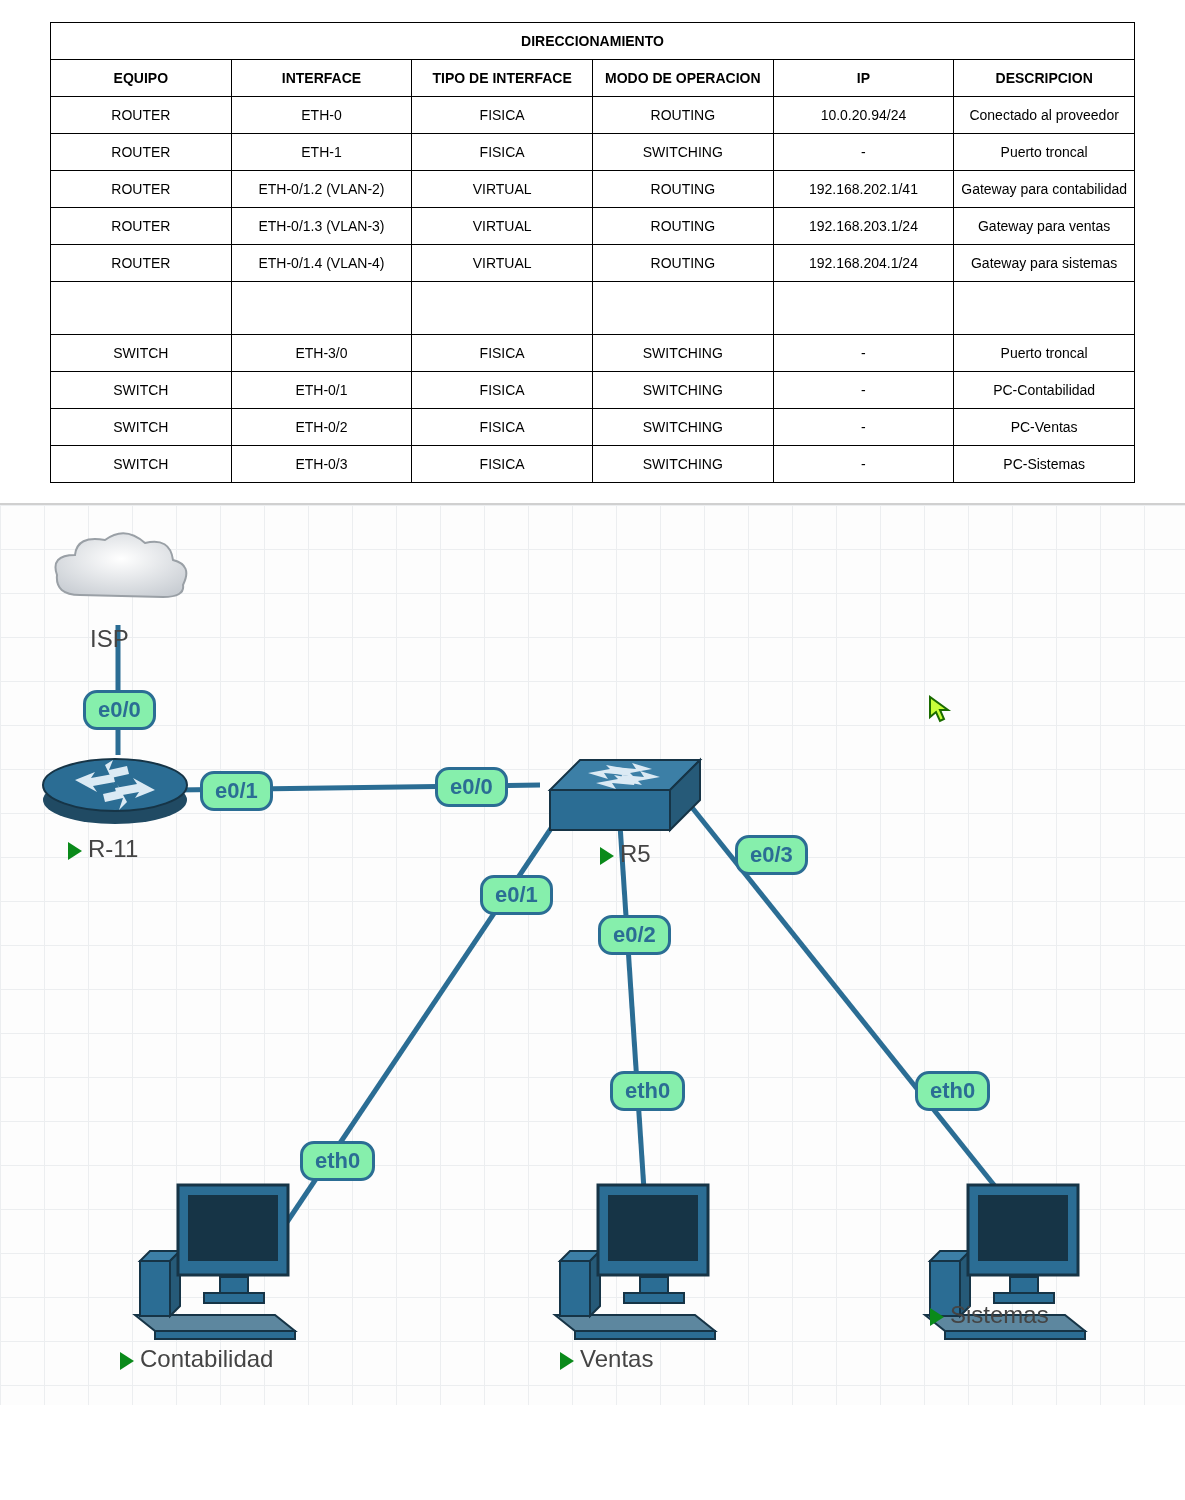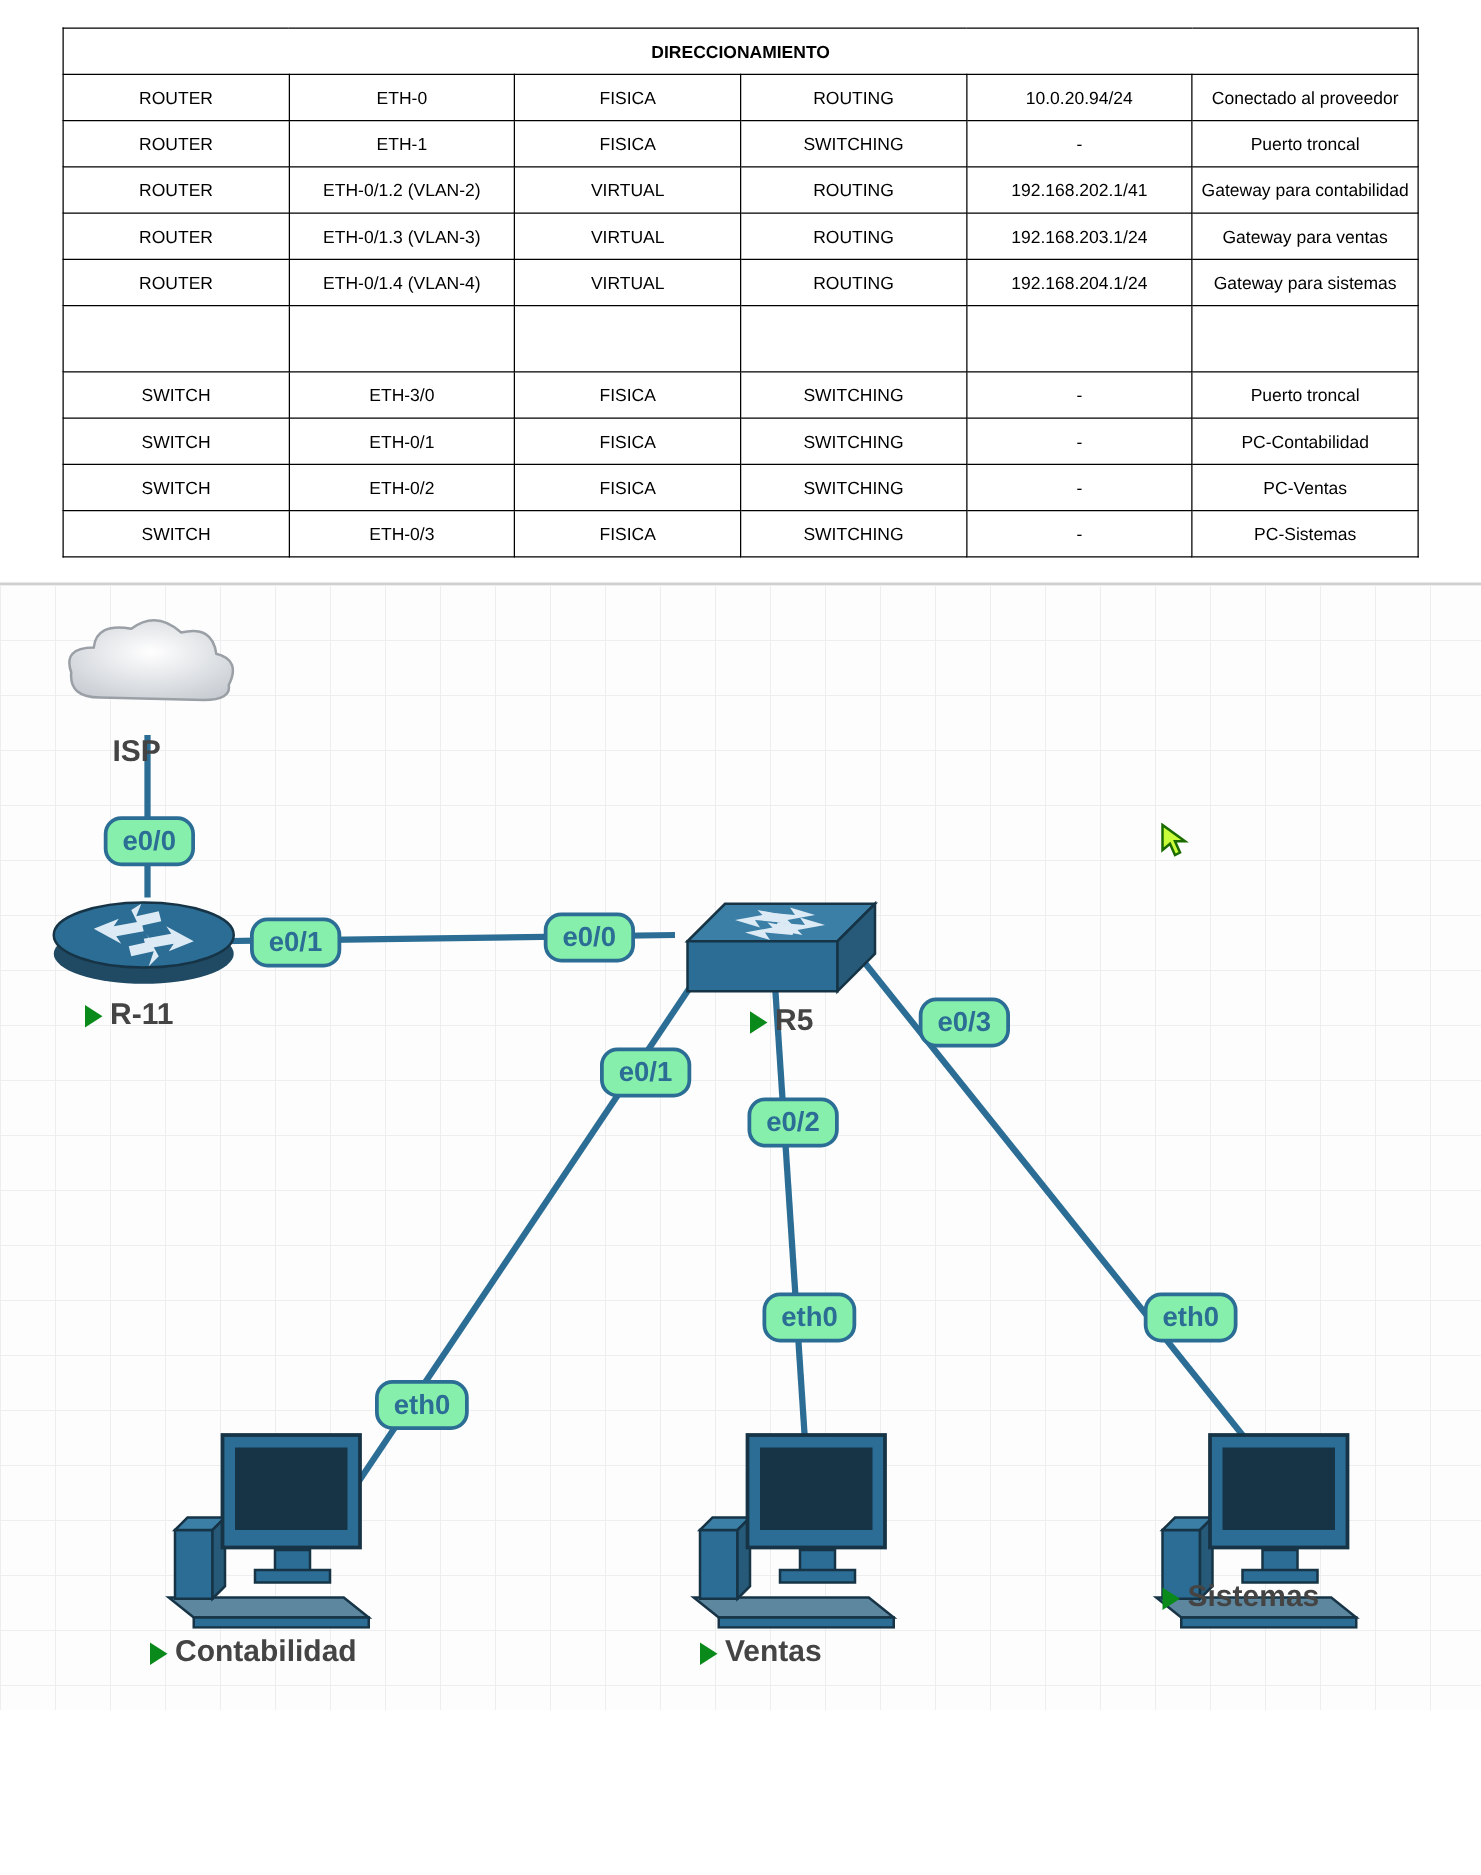--- a/index.html
+++ b/index.html
@@ -53,21 +53,21 @@
     border:3px solid #2b6d94;
     border-radius:14px;
     font-weight:bold;
     color:#2b6d94;
     font-size:22px;
     padding:4px 12px;
     white-space:nowrap;
   }
   .devlabel{
     position:absolute;
-    font-weight:bold;
+    font-weight:normal;
     font-size:24px;
     color:#444;
     white-space:nowrap;
   }
   .devlabel .play{
     display:inline-block;
     width:0;height:0;
     border-top:9px solid transparent;
     border-bottom:9px solid transparent;
     border-left:14px solid #0a8a1a;
@@ -82,20 +82,28 @@
 </style>
 </head>
 <body>
 
 <div class="tbl-wrap">
   <table class="addr">
     <thead>
       <tr>
           <th colspan="6">DIRECCIONAMIENTO</th>
         </tr>
+      <tr>
+        <th>EQUIPO</th>
+        <th>INTERFACE</th>
+        <th>TIPO DE INTERFACE</th>
+        <th>MODO DE OPERACION</th>
+        <th>IP</th>
+        <th>DESCRIPCION</th>
+      </tr>
     </thead>
     <tbody>
 
     <tr>
           <td>ROUTER</td>
           <td>ETH-0</td>
           <td>FISICA</td>
           <td>ROUTING</td>
           <td>10.0.20.94/24</td>
           <td>Conectado al proveedor</td>

